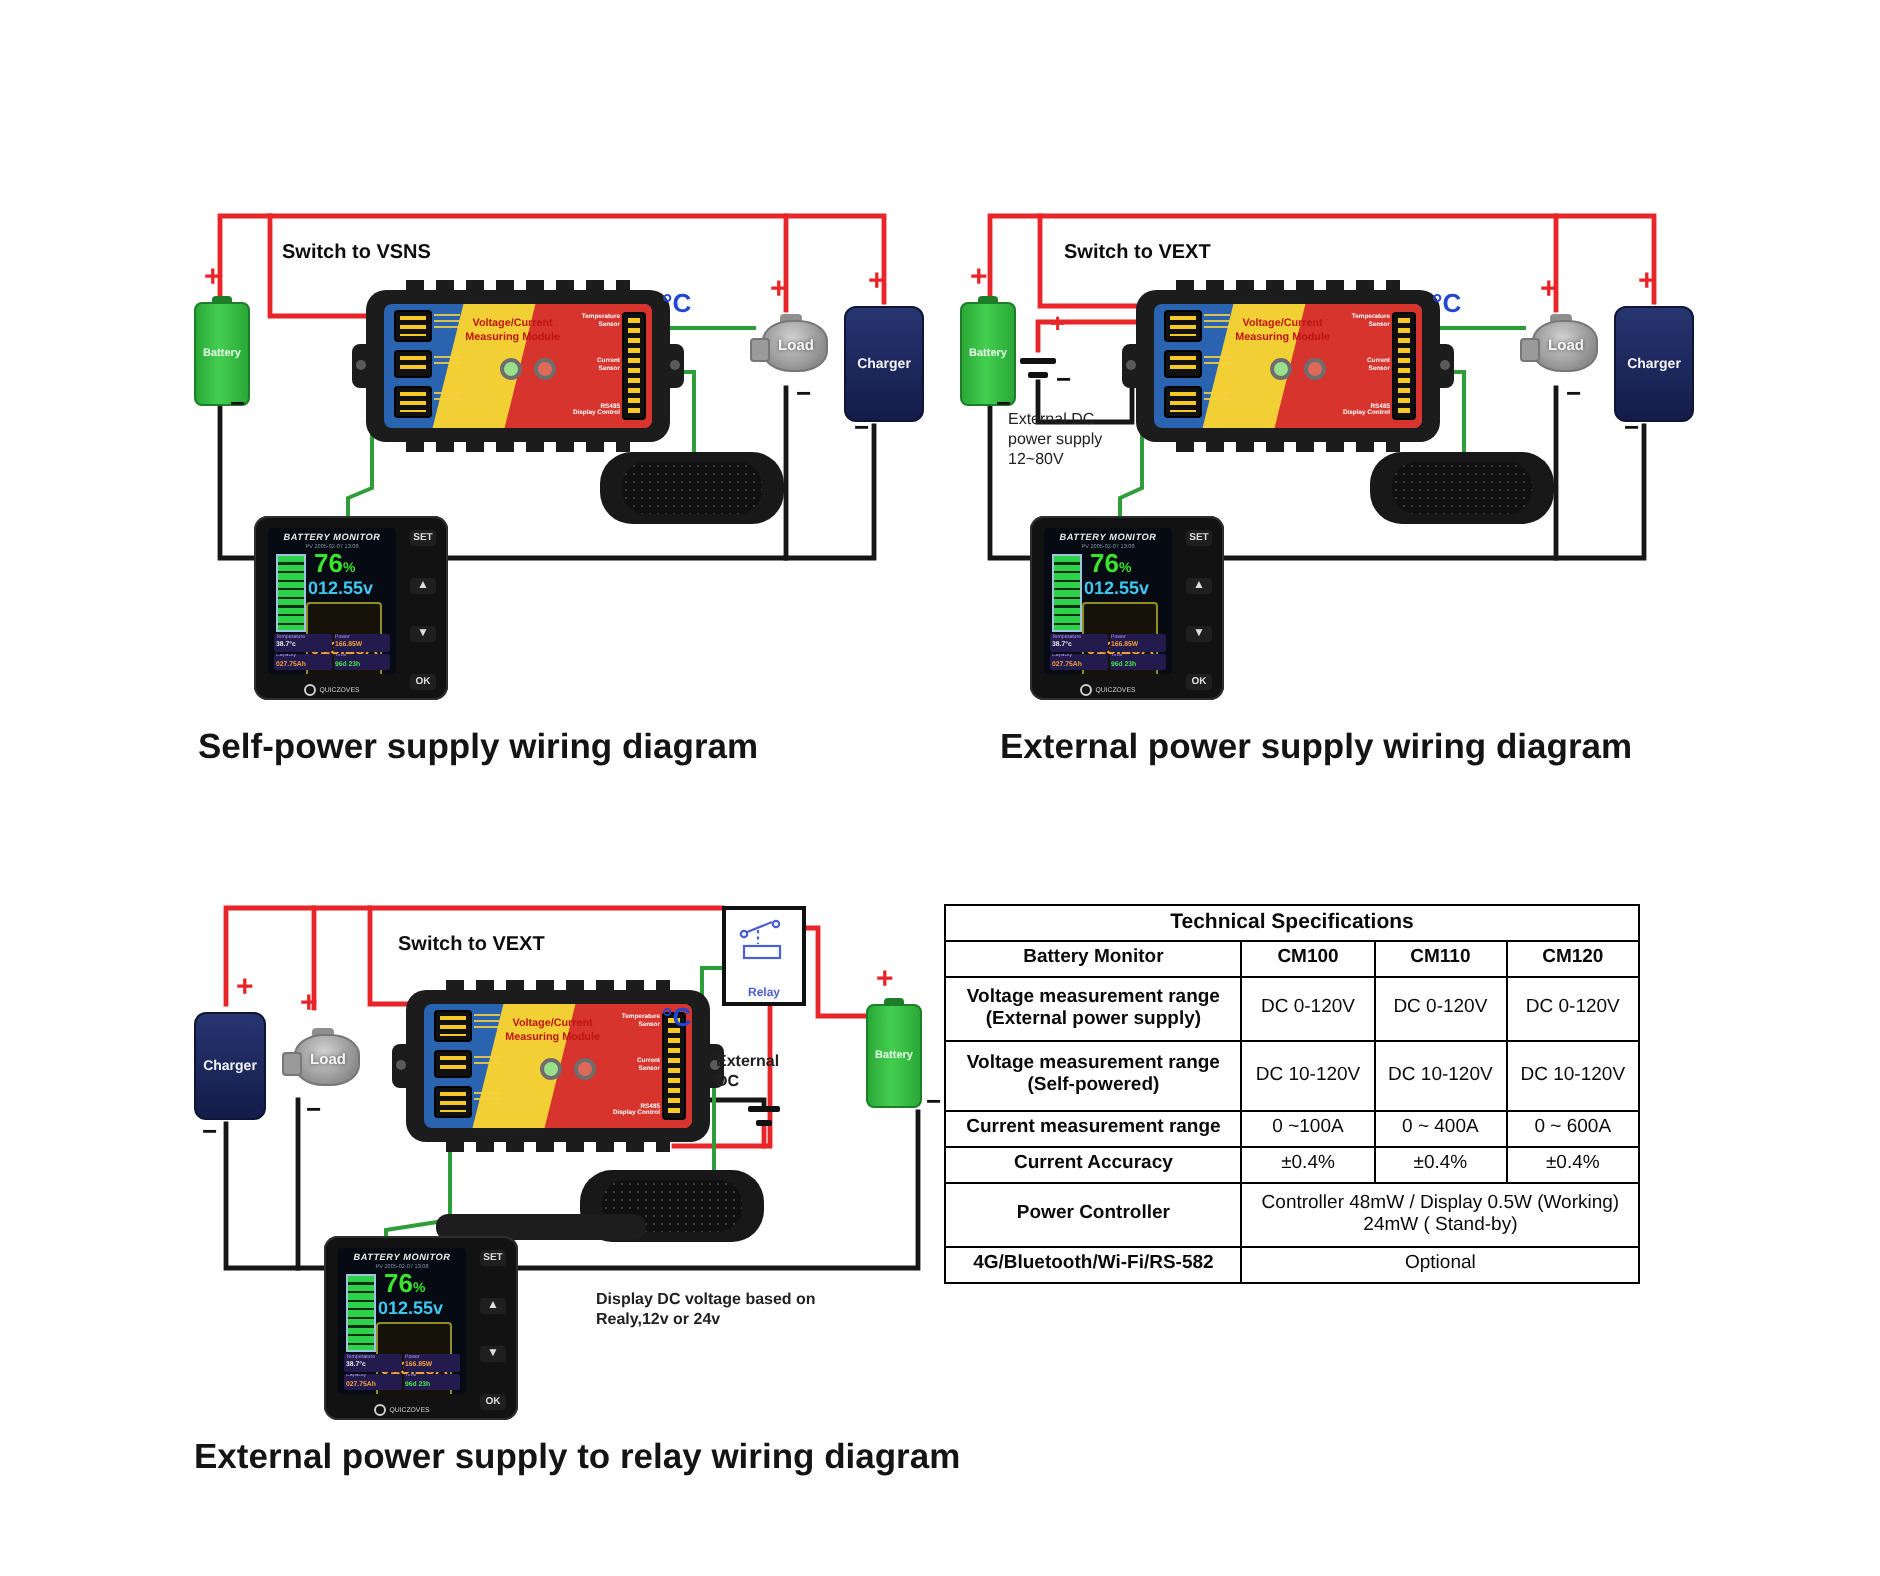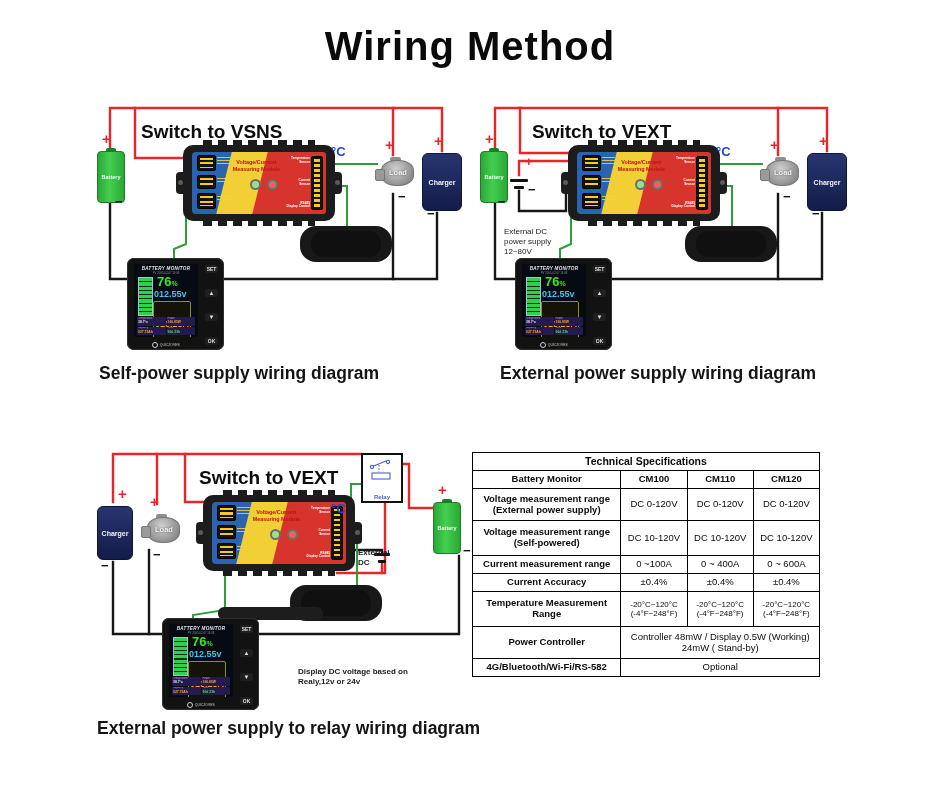--- a/index.html
+++ b/index.html
@@ -10,26 +10,26 @@
   .page-title{position:absolute;top:24px;left:0;right:0;text-align:center;
               font-size:40px;font-weight:800;letter-spacing:1px;color:#0a0a0a;}
 
   .diagram{position:absolute;}
   .wires{position:absolute;left:0;top:0;z-index:0;}
   .wires polyline{fill:none;stroke-linecap:square;stroke-linejoin:miter;}
   .w-red{stroke:#e8262a;stroke-width:2.4;}
   .w-black{stroke:#161616;stroke-width:2.4;}
   .w-green{stroke:#2f9e3a;stroke-width:2;}
 
-  .switch-label{position:absolute;font-size:19px;font-weight:bold;color:#0d0d0d;z-index:2;}
+  .switch-label{position:absolute;font-size:10px;font-weight:bold;color:#0d0d0d;z-index:2;}
   .caption{position:absolute;font-size:17.5px;font-weight:600;color:#141414;z-index:2;}
   .plus{position:absolute;color:#e8262a;font-weight:bold;font-size:15px;z-index:3;line-height:1;}
   .minus{position:absolute;color:#111;font-weight:bold;font-size:13px;z-index:3;line-height:1;}
   .celsius{position:absolute;color:#2247d0;font-weight:bold;font-size:13px;z-index:4;line-height:1;}
-  .smallnote{position:absolute;font-size:8px;color:#222;line-height:1.25;z-index:3;margin-top:22px;}
+  .smallnote{position:absolute;font-size:8px;color:#222;line-height:1.25;z-index:3;}
   .smallnote.b{font-weight:bold;}
 
   
   .battery{position:absolute;background:linear-gradient(90deg,#2aa836,#44cf50 45%,#2aa836);
            border:1px solid #1e7d28;border-radius:4px;z-index:2;}
   .battery::before{content:"";position:absolute;top:-4px;left:50%;transform:translateX(-50%);
            width:10px;height:4px;background:#1e7d28;border-radius:2px 2px 0 0;}
   .batt-label{position:absolute;inset:0;display:flex;align-items:center;justify-content:center;
            font-size:5.5px;font-weight:bold;color:#eaffea;}
 
@@ -142,21 +142,20 @@
   .spec .hd{font-weight:bold;height:15px;}
   .spec .lbl{font-weight:bold;}
   .spec .sm{font-size:8px;}
   .spec tr.h31 td{height:29px;} .spec tr.h17 td{height:15px;} .spec tr.h34 td{height:32px;}
 </style>
 </head>
 <body>
 
 <div class="page">
 
-  <div class="page-title">Wiring Method</div>
 
   <div class="diagram" style="left:85px;top:95px;width:380px;height:300px;">
     <svg class="wires" width="380" height="300" viewBox="0 0 380 300">
       <polyline class="w-red" points="25,56 25,13 357,13 357,56"></polyline>
       <polyline class="w-red" points="50,13 50,63 100,63"></polyline>
       <polyline class="w-red" points="308,13 308,60"></polyline>
       <polyline class="w-black" points="25,108 25,184 352,184 352,118"></polyline>
       <polyline class="w-black" points="308,99 308,184"></polyline>
       <polyline class="w-green" points="236,69 292,69"></polyline>
       <polyline class="w-green" points="236,91 262,91 262,140"></polyline>
@@ -560,30 +559,20 @@
       <td>0 ~100A</td>
       <td>0 ~ 400A</td>
       <td>0 ~ 600A</td>
     </tr>
     <tr class="h17">
       <td class="lbl">Current Accuracy</td>
       <td>±0.4%</td>
       <td>±0.4%</td>
       <td>±0.4%</td>
     </tr>
-    <tr class="h34">
-      <td class="lbl pre">Temperature Measurement
-Range</td>
-      <td class="sm pre">-20°C~120°C
-(-4°F~248°F)</td>
-      <td class="sm pre">-20°C~120°C
-(-4°F~248°F)</td>
-      <td class="sm pre">-20°C~120°C
-(-4°F~248°F)</td>
-    </tr>
     <tr class="h31">
       <td class="lbl">Power Controller</td>
       <td colspan="3" class="pre">Controller 48mW / Display 0.5W (Working)
 24mW ( Stand-by)</td>
     </tr>
     <tr class="h17">
       <td class="lbl">4G/Bluetooth/Wi-Fi/RS-582</td>
       <td colspan="3">Optional</td>
     </tr>
   </tbody>

